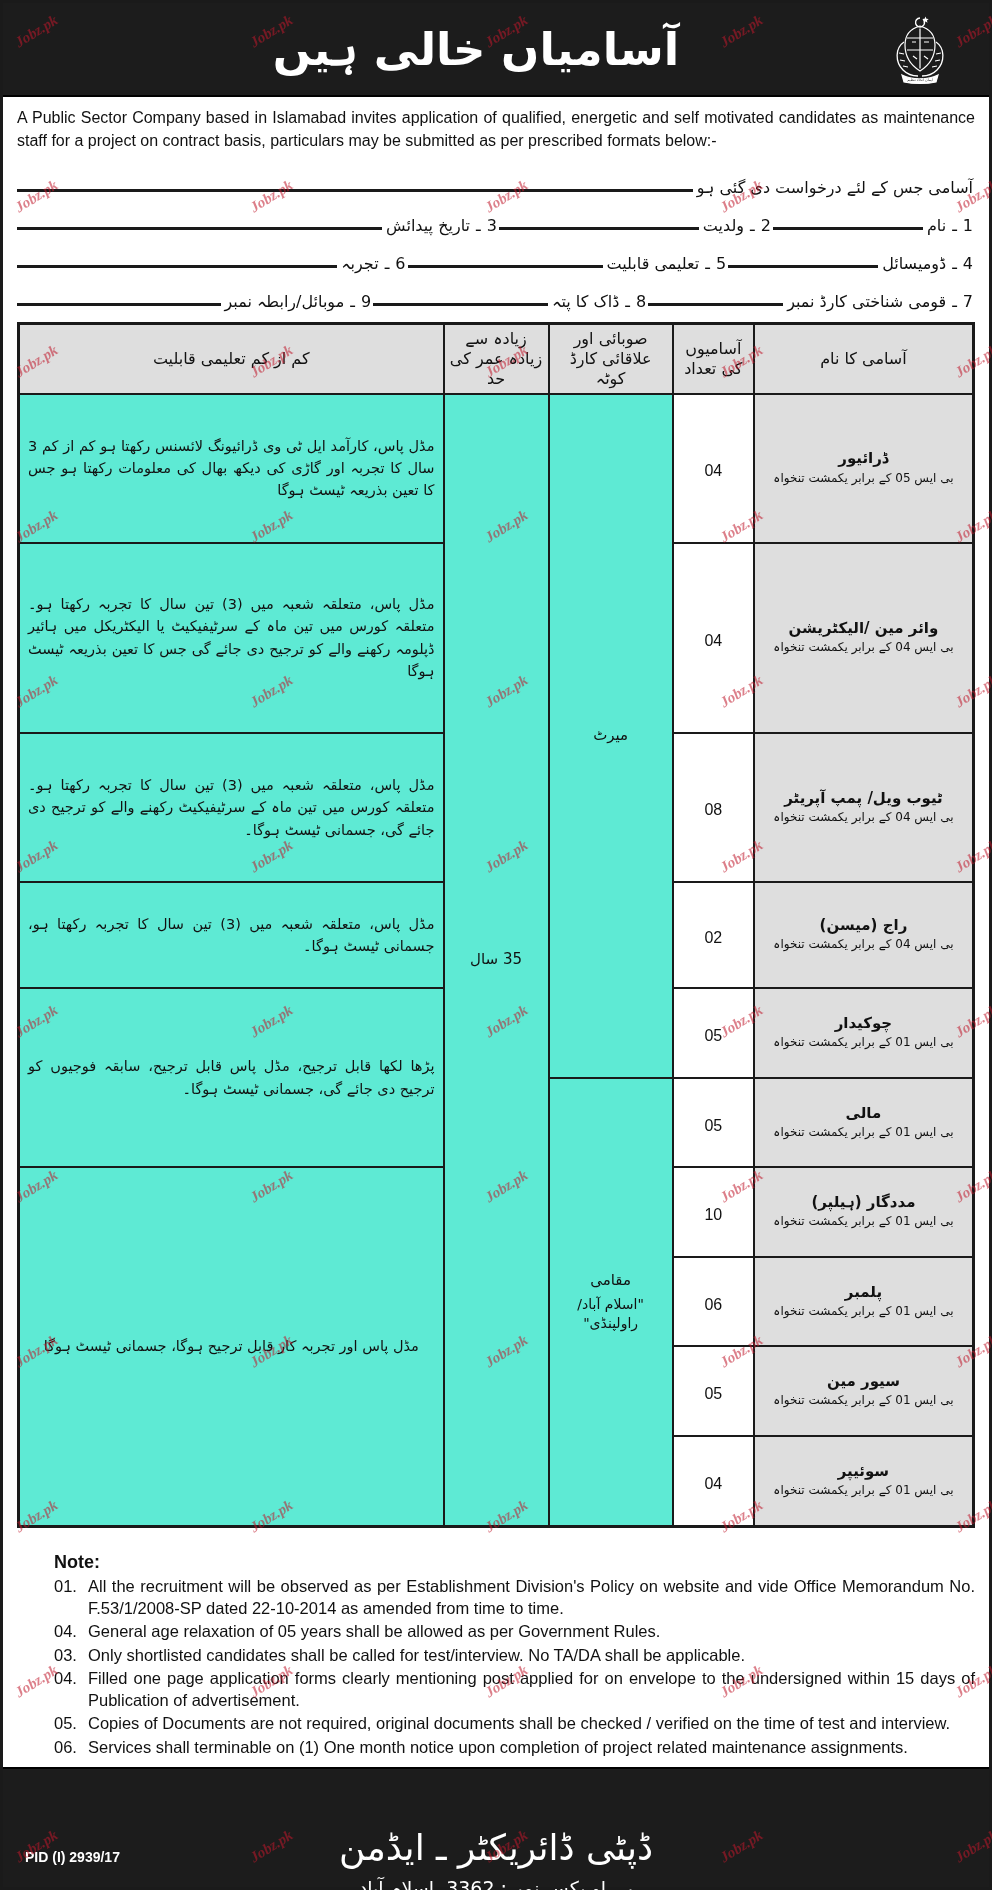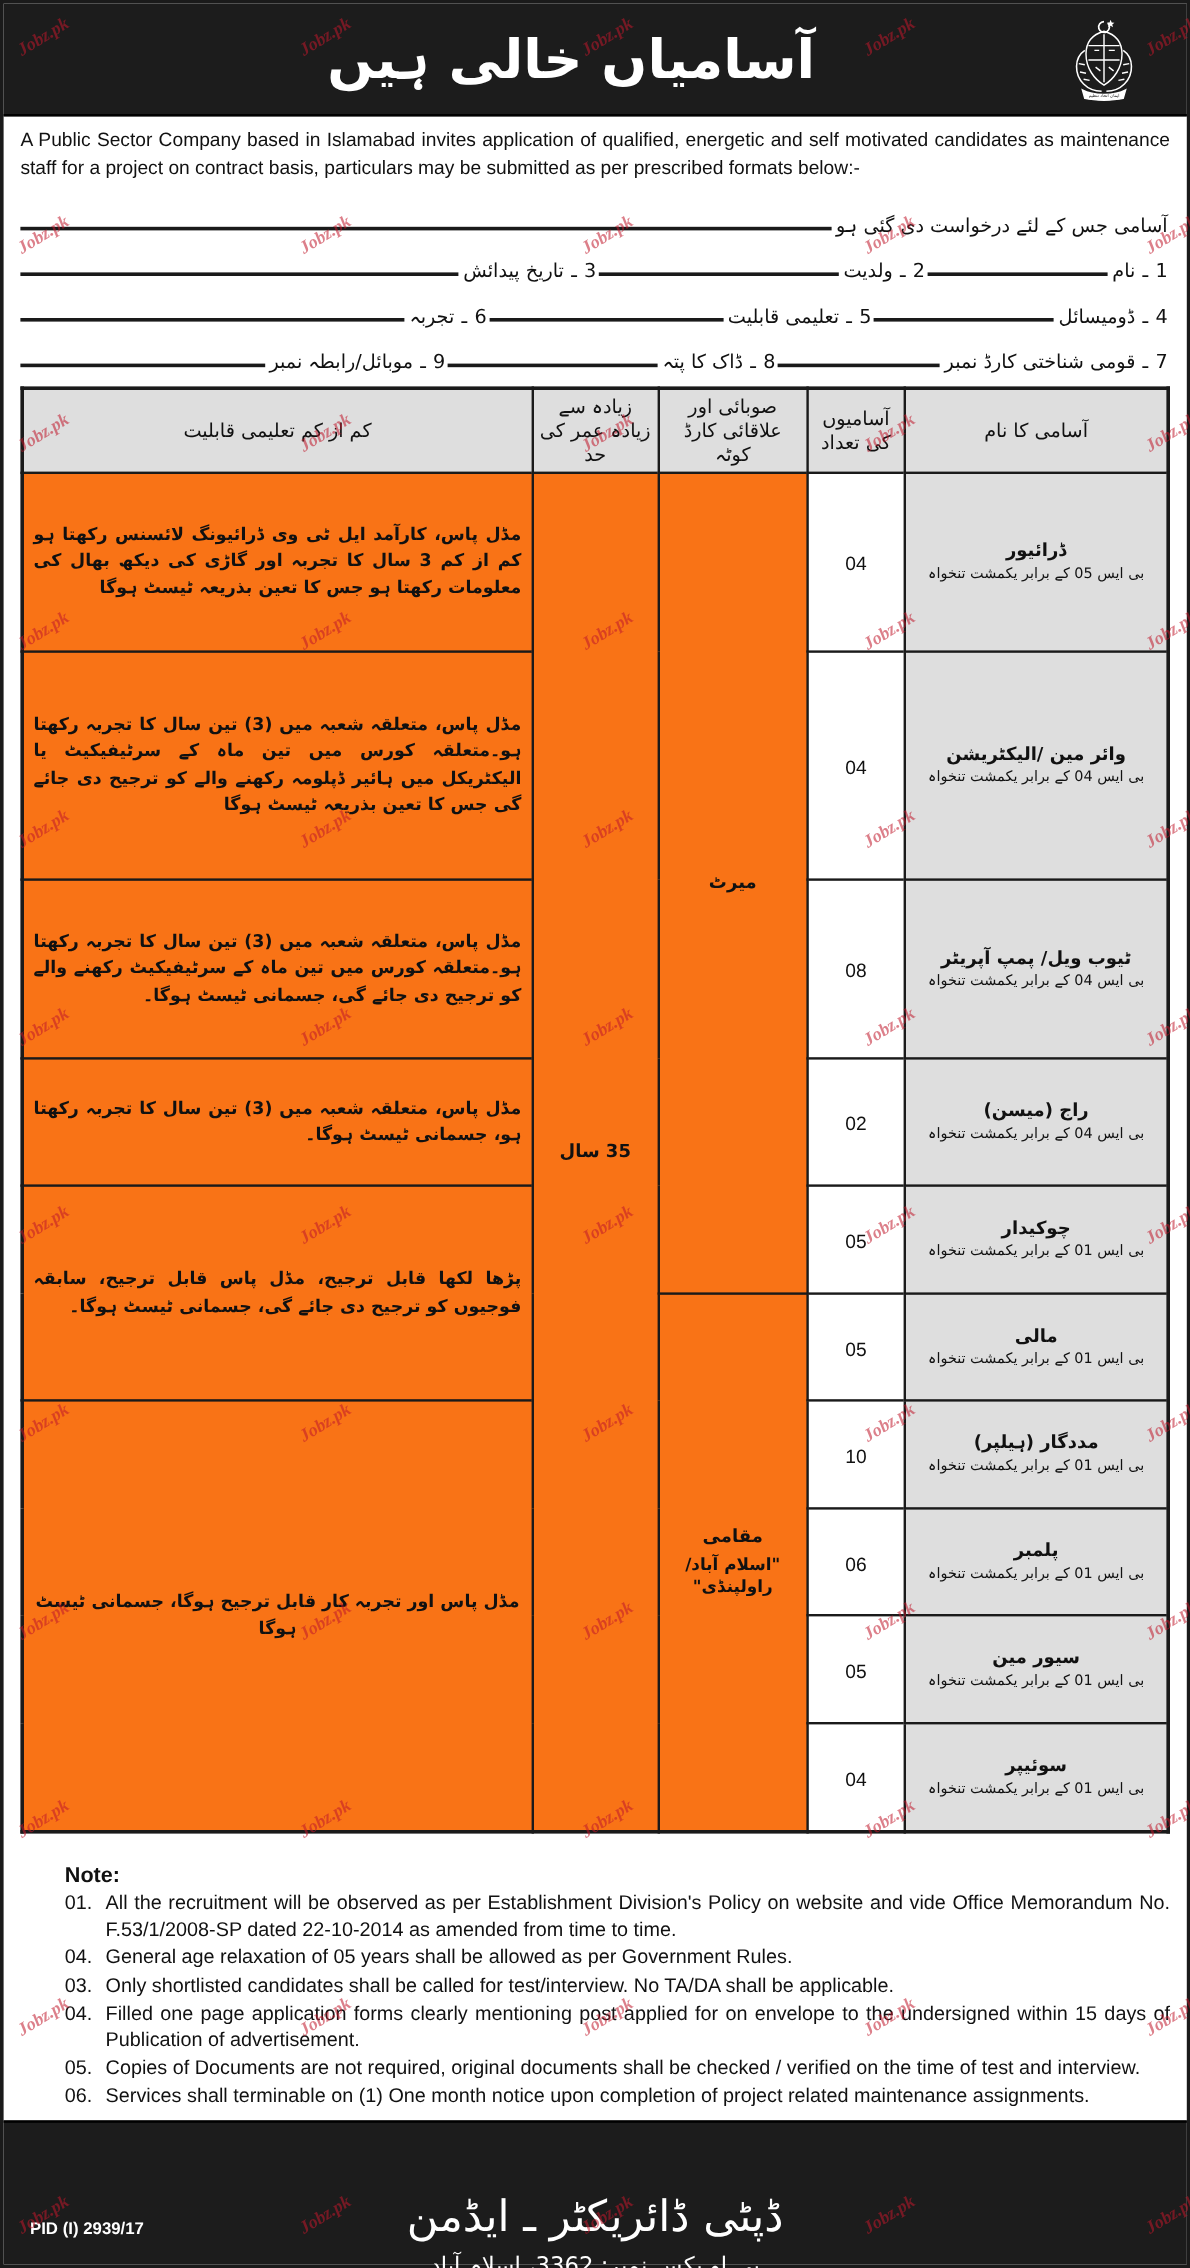--- a/index.html
+++ b/index.html
@@ -148,24 +148,23 @@
   }
   td.count-cell {
     background: #fff;
     text-align: center;
     font-size: 16px;
     font-family: "Liberation Sans", sans-serif;
     vertical-align: top;
     padding-top: 7px;
   }
   td.quota-cell, td.age-cell, td.qual-cell {
-    background: #f97316;
-    text-align: center;
-    direction: rtl;
-    font-weight: bold;
+    background: #5eead4;
+    text-align: center;
+    direction: rtl;
   }
   .quota-text, .age-text {
     font-size: 15px;
     font-family: "DejaVu Sans", sans-serif;
     line-height: 1.4;
     direction: rtl;
   }
   .quota-sub {
     font-size: 14px;
     display: block;

